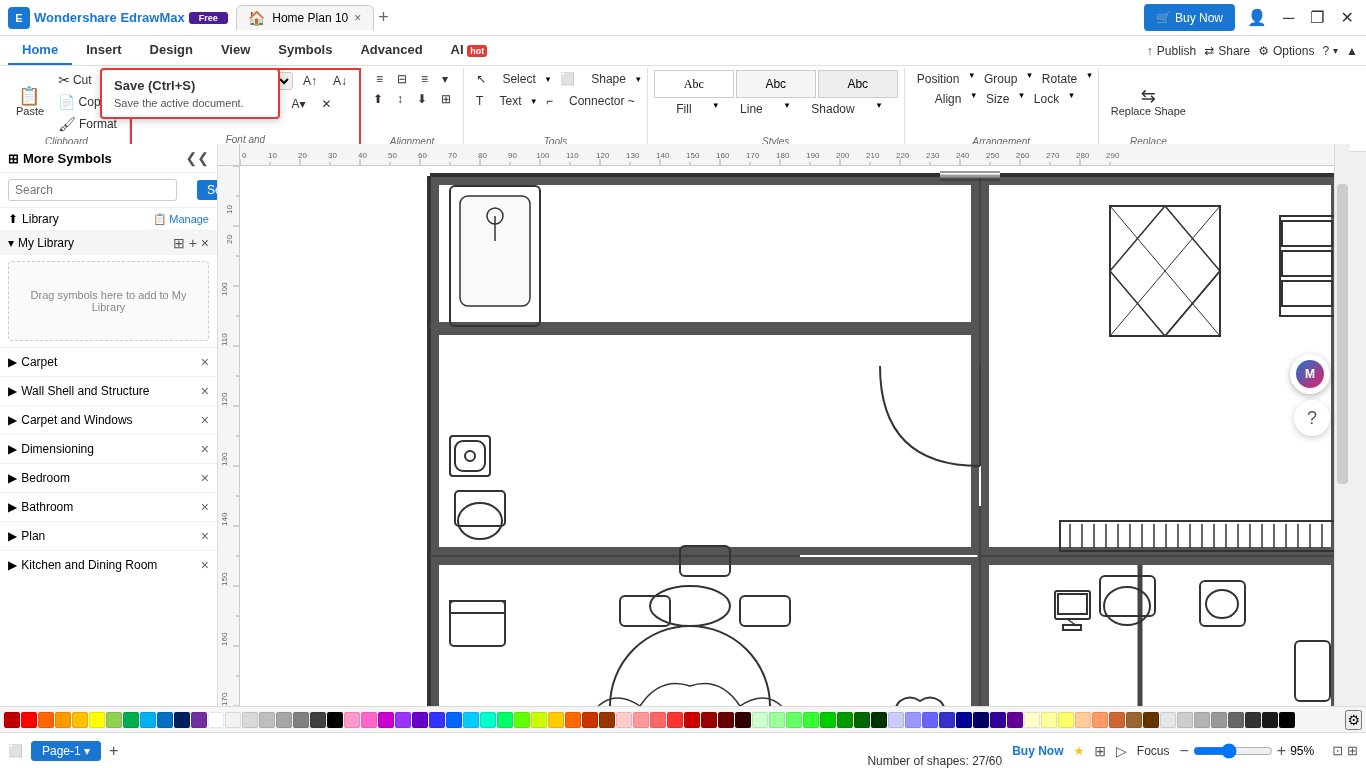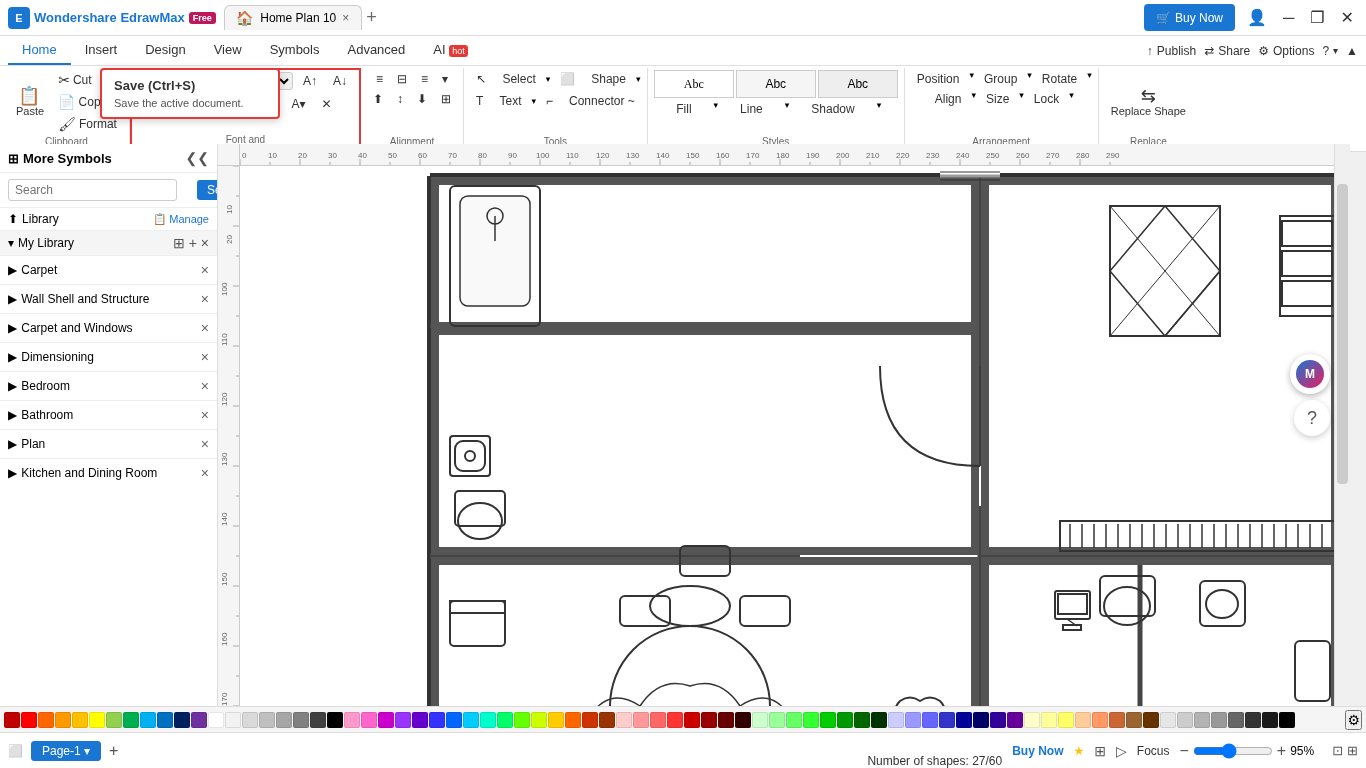--- a/index.html
+++ b/index.html
@@ -5,46 +5,46 @@
     * { box-sizing: border-box; margin: 0; padding: 0; }
     body { font-family: 'Segoe UI', Arial, sans-serif; font-size: 12px; background: #f0f0f0; overflow: hidden; width: 1366px; height: 768px; }
 
     
     #title-bar {
       display: flex; align-items: center; background: #fff; height: 36px;
       border-bottom: 1px solid #ddd; padding: 0 8px; gap: 8px;
     }
     .app-logo { display: flex; align-items: center; gap: 4px; font-weight: bold; color: #1976d2; font-size: 13px; }
     .app-logo .logo-icon { width: 22px; height: 22px; background: #1976d2; border-radius: 4px; display: flex; align-items: center; justify-content: center; color: white; font-size: 11px; }
-    .free-badge { background: #be185d; color: white; font-size: 9px; padding: 1px 4px; border-radius: 3px; }
+    .free-badge { background: #4c1d95; color: white; font-size: 9px; padding: 1px 10px; border-radius: 3px; }
     .tab-bar { display: flex; align-items: center; gap: 4px; flex: 1; }
     .browser-tab { display: flex; align-items: center; gap: 6px; background: #fff; border: 1px solid #ccc; border-radius: 6px 6px 0 0; padding: 4px 12px; font-size: 12px; cursor: pointer; }
     .browser-tab.active { background: #f5f5f5; border-bottom: none; }
     .browser-tab .tab-icon { color: #1976d2; font-size: 14px; }
     .tab-close { color: #666; cursor: pointer; }
     .tab-add { background: none; border: none; cursor: pointer; font-size: 18px; color: #666; }
     .title-controls { display: flex; gap: 8px; margin-left: auto; }
     .buy-now-btn { background: #1976d2; color: white; border: none; padding: 4px 12px; border-radius: 4px; cursor: pointer; font-size: 12px; display: flex; align-items: center; gap: 4px; }
     .win-min { background: #f0f0f0; border: 1px solid #aaa; }
     .win-max { background: #f0f0f0; border: 1px solid #aaa; }
     .win-close { background: #f0f0f0; border: 1px solid #aaa; }
     .title-btn { background: none; border: none; cursor: pointer; padding: 4px; color: #333; font-size: 16px; }
 
     
     #ribbon { background: #fff; border-bottom: 1px solid #ddd; }
     #ribbon-tabs { display: flex; align-items: center; padding: 0 8px; border-bottom: 1px solid #e0e0e0; }
-    .ribbon-tab { padding: 6px 14px; cursor: pointer; font-size: 13px; color: #333; border-bottom: 2px solid transparent; }
+    .ribbon-tab { padding: 6px 14px; cursor: pointer; font-size: 13px; color: #333; border-bottom: 2px solid transparent; font-weight: bold; }
     .ribbon-tab.active { color: #1976d2; border-bottom: 2px solid #1976d2; }
     .ribbon-actions { margin-left: auto; display: flex; align-items: center; gap: 8px; }
     .ribbon-action-btn { background: none; border: none; cursor: pointer; font-size: 12px; color: #333; display: flex; align-items: center; gap: 4px; }
 
     #ribbon-content { display: flex; align-items: stretch; padding: 2px 4px; min-height: 70px; }
     .ribbon-group { display: flex; flex-direction: column; border-right: 1px solid #e0e0e0; padding: 2px 6px; min-width: fit-content; }
     .ribbon-group-content { display: flex; align-items: center; gap: 2px; flex: 1; }
-    .ribbon-group-label { font-size: 10px; color: #666; text-align: center; margin-top: 2px; }
+    .ribbon-group-label { font-size: 10px; color: #666; text-align: center; margin-top: 2px; font-style: italic; }
 
     .rb-btn { display: flex; flex-direction: column; align-items: center; justify-content: center; padding: 2px 6px; cursor: pointer; border: none; background: none; font-size: 11px; color: #333; border-radius: 3px; min-width: 36px; }
     .rb-btn .rb-icon { font-size: 18px; line-height: 1; }
     .rb-btn-sm { display: flex; align-items: center; gap: 3px; padding: 2px 6px; cursor: pointer; border: none; background: none; font-size: 12px; color: #333; border-radius: 3px; white-space: nowrap; }
     .rb-btn-sm .rb-icon { font-size: 14px; }
 
     
     .save-tooltip {
       position: absolute; top: 68px; left: 100px; z-index: 100;
       background: #fff; border: 2px solid #e53935; border-radius: 4px;
@@ -358,20 +358,23 @@
       <span>▾</span>
       <span>My Library</span>
     </div>
     <div class="my-library-actions">
       <button class="ml-btn">⊞</button>
       <button class="ml-btn">+</button>
       <button class="ml-btn">×</button>
     </div>
   </div>
 
+  <div class="my-library-drop">
+    <span>Drag symbols here to add to My Library</span>
+  </div>
 
   <div class="category-row">
     <div class="category-label">
       <span>▶</span>
       <span>Carpet</span>
     </div>
     <button class="cat-close">×</button>
   </div>
 
   <div class="category-row">

